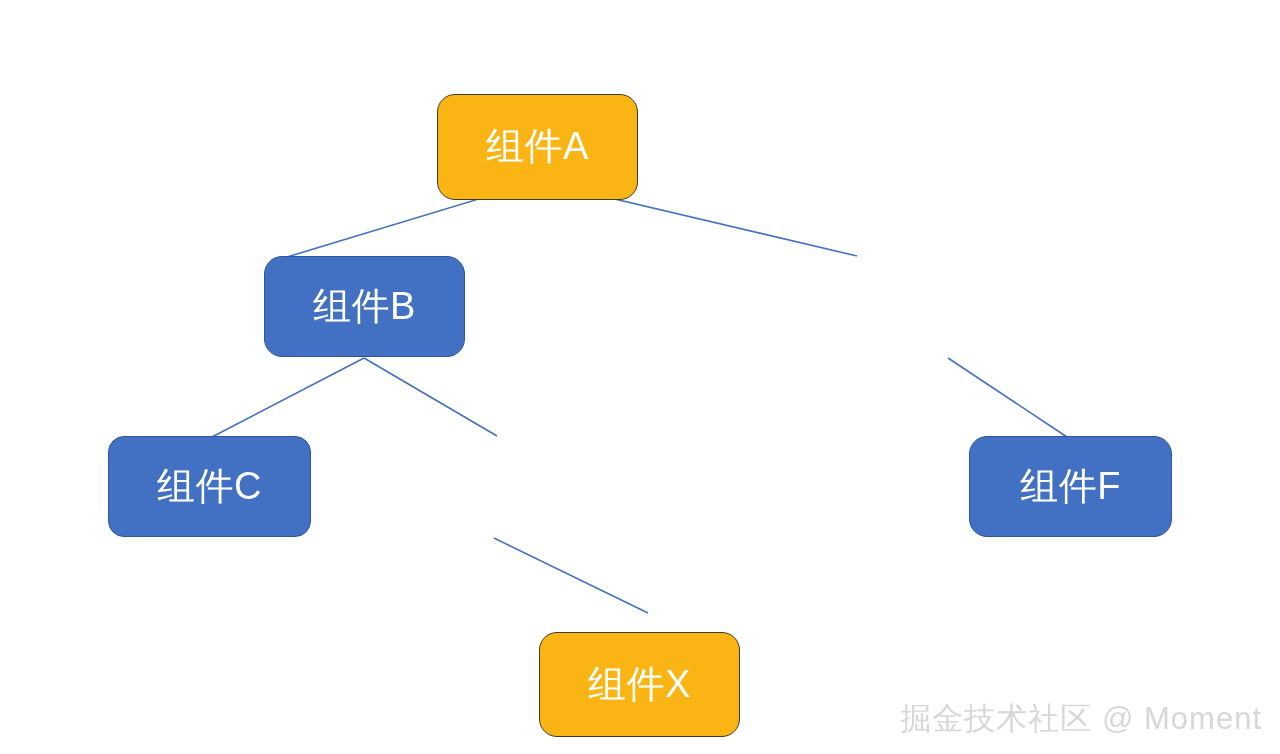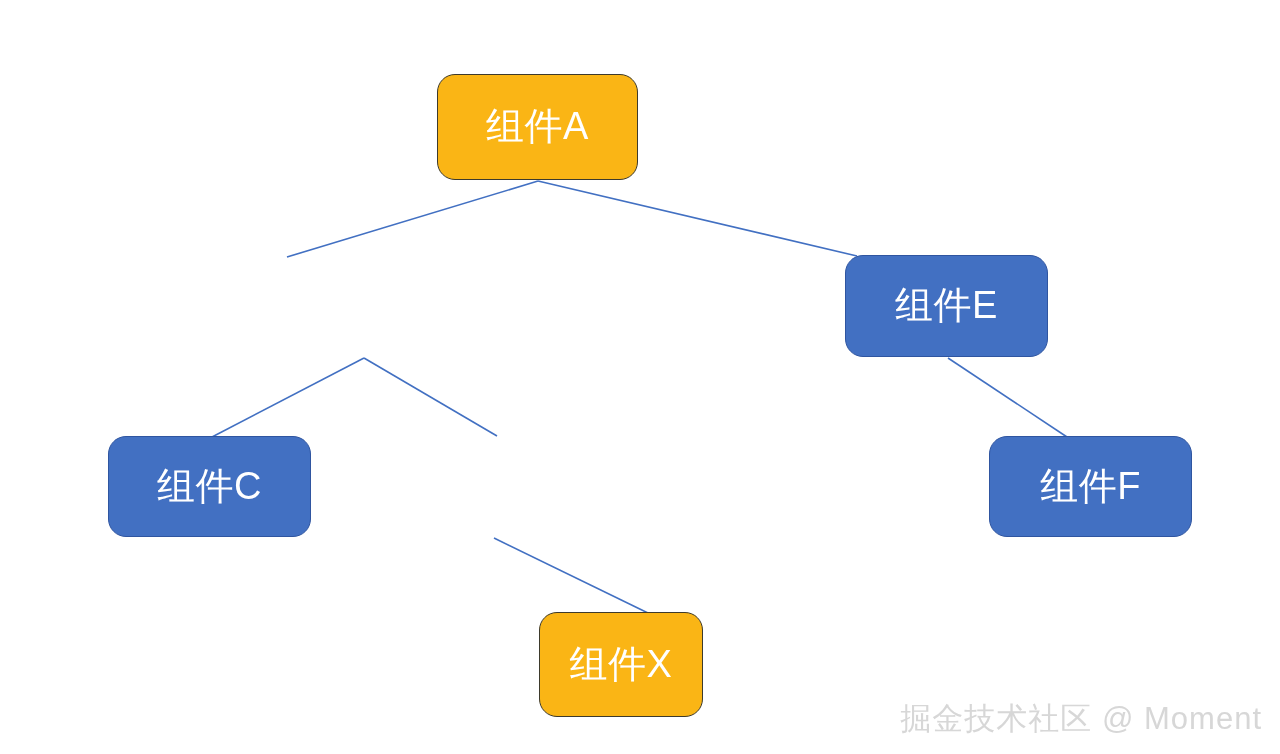--- a/index.html
+++ b/index.html
@@ -39,20 +39,21 @@
     white-space: nowrap;
     user-select: none;
   }
   .node.blue {
     background: #4270c2;
     border: 1.5px solid #2f55a0;
   }
   .node.orange {
     background: #fab515;
     border: 1.5px solid #3d3a2c;
+    margin-top: 20px;
   }
   .node-label {
     display: block;
     transform: translateY(-1px);
   }
   #watermark {
     position: absolute;
     right: 18px;
     bottom: 14px;
     font-size: 31px;
@@ -73,33 +74,33 @@
       <line x1="364" y1="358" x2="212" y2="437" stroke="#4270c2" stroke-width="1.6"></line>
       <line x1="364" y1="358" x2="497" y2="436" stroke="#4270c2" stroke-width="1.6"></line>
       <line x1="948" y1="358" x2="1067" y2="437" stroke="#4270c2" stroke-width="1.6"></line>
       <line x1="494" y1="538" x2="648" y2="613" stroke="#4270c2" stroke-width="1.6"></line>
     </svg>
 
   <div class="node orange" style="left: 437px; top: 74px; width: 201px; height: 106px;">
     <span class="node-label">组件A</span>
   </div>
 
-
-  <div class="node blue" style="left: 845px; top: 255px; width: 203px; height: 102px;">
-    <span class="node-label">组件E</span>
+  <div class="node blue" style="left: 264px; top: 256px; width: 201px; height: 101px;">
+    <span class="node-label">组件B</span>
   </div>
 
-  <div class="node blue" style="left: 108px; top: 436px; width: 203px; height: 101px;">
+
+  <div class="node blue" style="left: 108px; top: 436px; width: 203px; height: 101px; border-radius: 16px;">
     <span class="node-label">组件C</span>
   </div>
 
 
-  <div class="node blue" style="left: 989px; top: 436px; width: 203px; height: 101px;">
+  <div class="node blue" style="left: 969px; top: 436px; width: 203px; height: 101px;">
     <span class="node-label">组件F</span>
   </div>
 
-  <div class="node orange" style="left: 539px; top: 612px; width: 164px; height: 105px;">
+  <div class="node orange" style="left: 539px; top: 612px; width: 201px; height: 105px;">
     <span class="node-label">组件X</span>
   </div>
 
   <div id="watermark">掘金技术社区 @ Moment</div>
 
 </div>
 
 </body></html>

